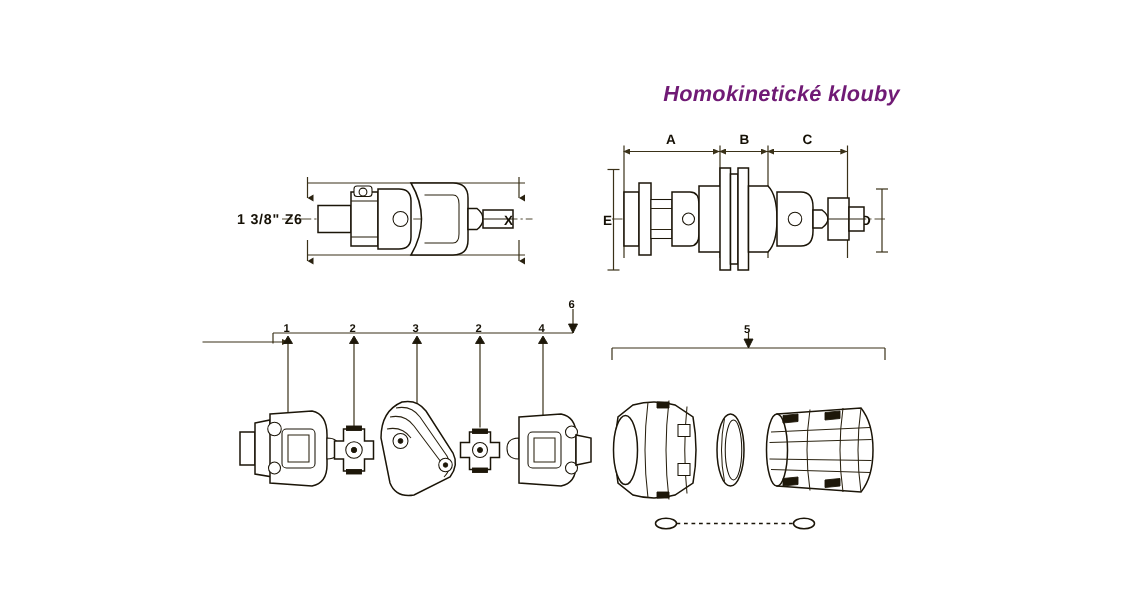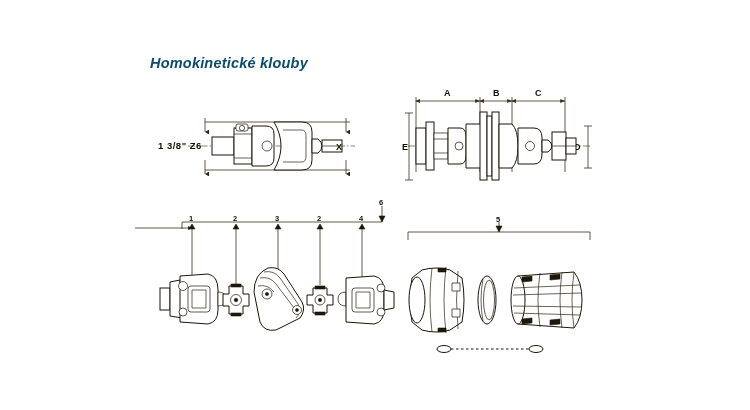--- a/index.html
+++ b/index.html
@@ -5,23 +5,23 @@
   html,body{margin:0;padding:0;}
   body{
     width:750px;height:410px;background:#ffffff;
     font-family:"Liberation Sans",sans-serif;
     color:#141008;overflow:hidden;
   }
   .page{position:relative;width:750px;height:410px;}
   .stage{position:absolute;left:150px;top:0;width:450px;height:410px;}
 
   .title{
-    position:absolute;left:0;top:55px;width:450px;text-align:left;
+    position:absolute;left:0;top:55px;width:450px;text-align:right;
     font-size:14.5px;font-weight:bold;font-style:italic;
-    letter-spacing:.2px;color:#0c4a6e;
+    letter-spacing:.2px;color:#701a75;
   }
 
   svg{position:absolute;left:0;top:0;width:450px;height:410px;overflow:visible;}
   .ln{stroke:#1b1508;fill:none;stroke-width:1;}
   .ln-thin{stroke:#2a2210;fill:none;stroke-width:.7;}
   .ln-dim{stroke:#3a3118;fill:none;stroke-width:.8;}
   .ln-ctr{stroke:#3a3118;fill:none;stroke-width:.6;stroke-dasharray:7 2 1.5 2;}
   .fillw{fill:#ffffff;stroke:#1b1508;stroke-width:1;}
   .fillw-t{fill:#ffffff;stroke:#1b1508;stroke-width:.7;}
   .dk{fill:#1d1709;stroke:#1d1709;stroke-width:.6;}

